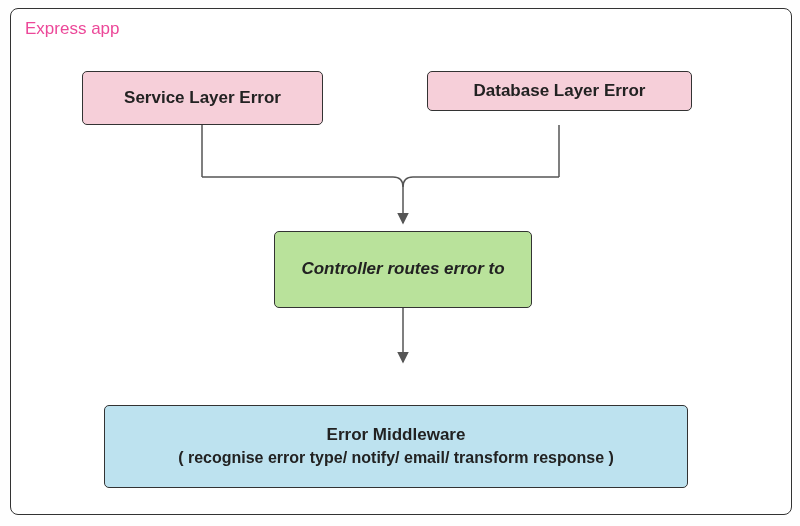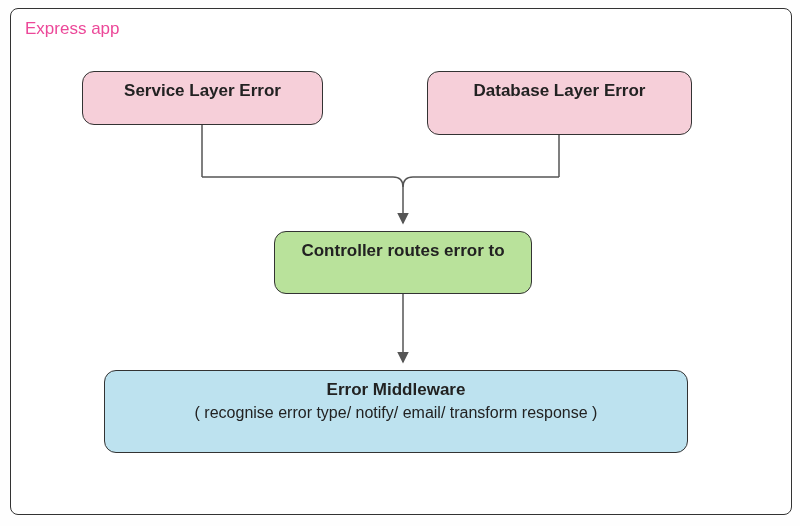--- a/index.html
+++ b/index.html
@@ -25,60 +25,62 @@
       position: absolute;
       left: 14px;
       top: 10px;
       font-size: 17px;
       color: #ec4899;
       font-weight: 400;
     }
     .box {
       position: absolute;
       border: 1.5px solid #333;
-      border-radius: 12px;
+      border-radius: 5px;
       display: flex;
       flex-direction: column;
       align-items: center;
+      justify-content: center;
       text-align: center;
       padding: 8px 19px;
     }
     .box-pink {
       background: #f6cfd9;
     }
     .box-green {
       background: #b9e29b;
     }
     .box-blue {
       background: #bde2ef;
+      margin-top: 35px;
     }
     #box-service {
       left: 71px; top: 62px;
       width: 241px; height: 54px;
     }
     #box-database {
       left: 416px; top: 62px;
-      width: 265px; height: 64px;
+      width: 265px; height: 40px;
     }
     #box-controller {
       left: 263px; top: 222px;
-      width: 258px; height: 63px;
+      width: 258px; height: 77px; font-style: italic;
     }
     #box-middleware {
       left: 93px; top: 361px;
       width: 584px; height: 83px;
     }
     .label-bold {
       font-weight: 700;
       font-size: 17px;
       color: #222;
       line-height: 1.35;
     }
     .label-normal {
-      font-weight: 400;
+      font-weight: 700;
       font-size: 16px;
       color: #222;
       line-height: 1.35;
     }
     svg.connectors {
       position: absolute;
       left: 0; top: 0;
       width: 782px; height: 507px;
       pointer-events: none;
     }

